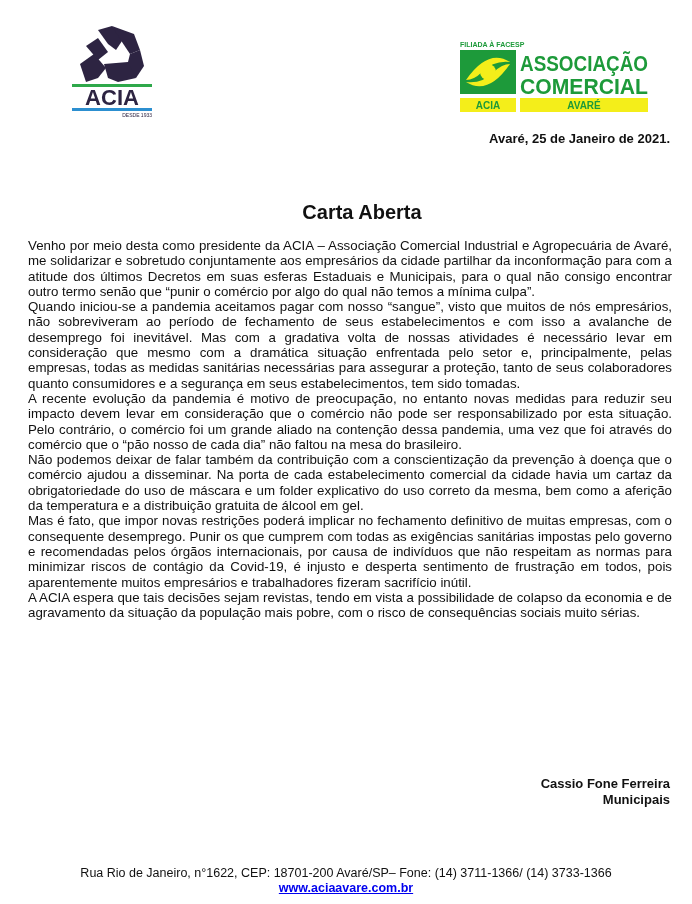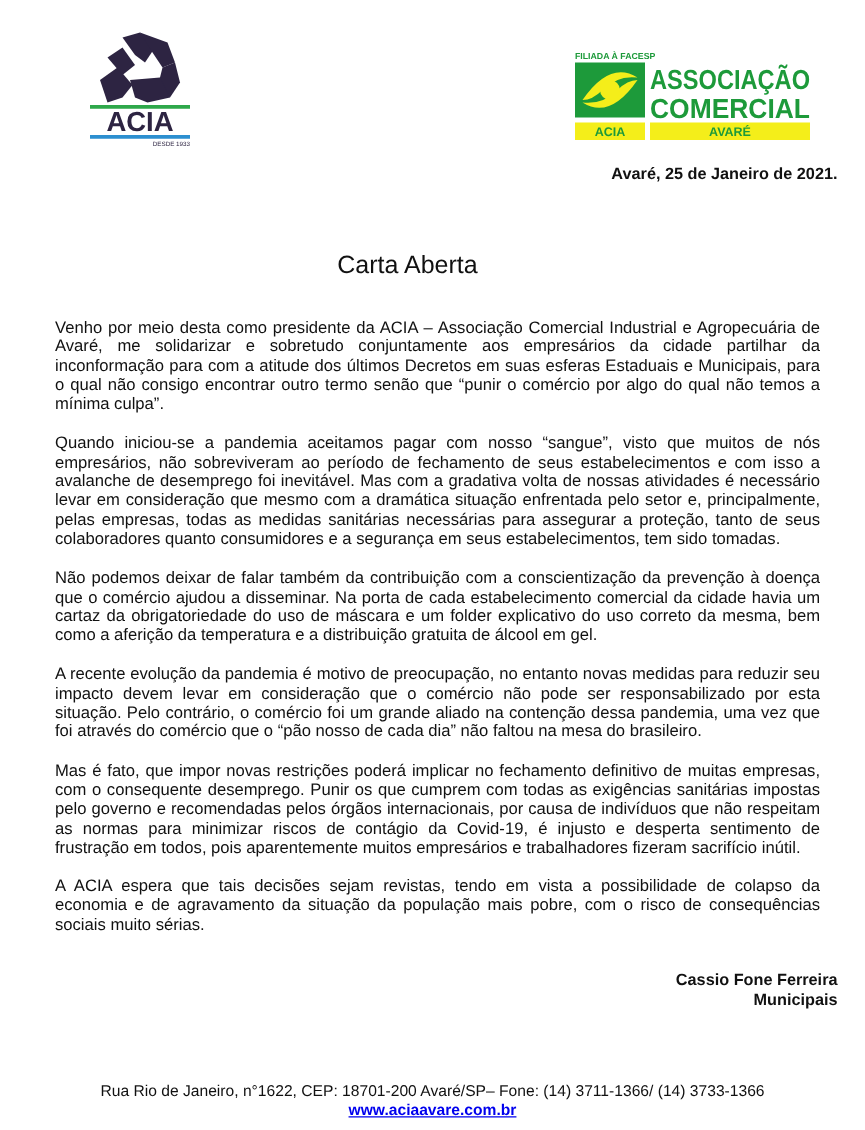--- a/index.html
+++ b/index.html
@@ -2,24 +2,24 @@
 <html><head>
 <meta charset="utf-8">
 <style>
   html, body { margin: 0; padding: 0; background: #ffffff; }
   body { width: 692px; height: 904px; position: relative; overflow: hidden;
          font-family: "Liberation Sans", sans-serif; color: #111111; }
   .logo-left { position: absolute; left: 68px; top: 24px; width: 90px; height: 95px; }
   .logo-right { position: absolute; left: 428px; top: 40px; width: 190px; height: 76px; padding-left: 32px; }
   .date { position: absolute; right: 22px; top: 131px; font-size: 13px; font-weight: bold; margin-left: 14px; }
   .title { position: absolute; left: 0; width: 652px; top: 201px; text-align: center;
-           font-size: 20px; font-weight: normal; }
+           font-size: 20px; font-weight: bold; padding-left: 36px; }
   .body-text { position: absolute; left: 28px; width: 644px; top: 238px;
                font-size: 13.3px; line-height: 15.3px; text-align: justify; }
-  .body-text p { margin: 16px; }
+  .body-text p { margin: 0; }
   .signature { position: absolute; right: 22px; top: 776px; text-align: right;
                font-size: 13px; font-weight: bold; line-height: 16px; }
   .footer { position: absolute; left: 0; width: 692px; top: 866px; text-align: center;
             font-size: 12.5px; line-height: 15px; }
   .footer a { color: #0000ee; font-weight: bold; text-decoration: underline; margin-top: 32px; }
 </style>
 </head>
 <body>
 
 <div class="logo-left">
@@ -55,22 +55,22 @@
   </svg>
 </div>
 
 <div class="date">Avaré, 25 de Janeiro de 2021.</div>
 
 <div class="title">Carta Aberta</div>
 
 <div class="body-text">
   <p>Venho por meio desta como presidente da ACIA – Associação Comercial Industrial e Agropecuária de Avaré, me solidarizar e sobretudo conjuntamente aos empresários da cidade partilhar da inconformação para com a atitude dos últimos Decretos em suas esferas Estaduais e Municipais, para o qual não consigo encontrar outro termo senão que “punir o comércio por algo do qual não temos a mínima culpa”.</p>
   <p>Quando iniciou-se a pandemia aceitamos pagar com nosso “sangue”, visto que muitos de nós empresários, não sobreviveram ao período de fechamento de seus estabelecimentos e com isso a avalanche de desemprego foi inevitável. Mas com a gradativa volta de nossas atividades é necessário levar em consideração que mesmo com a dramática situação enfrentada pelo setor e, principalmente, pelas empresas, todas as medidas sanitárias necessárias para assegurar a proteção, tanto de seus colaboradores quanto consumidores e a segurança em seus estabelecimentos, tem sido tomadas.</p>
+  <p>A recente evolução da pandemia é motivo de preocupação, no entanto novas medidas para reduzir seu impacto devem levar em consideração que o comércio não pode ser responsabilizado por esta situação. Pelo contrário, o comércio foi um grande aliado na contenção dessa pandemia, uma vez que foi através do comércio que o “pão nosso de cada dia” não faltou na mesa do brasileiro.</p>
   <p>Não podemos deixar de falar também da contribuição com a conscientização da prevenção à doença que o comércio ajudou a disseminar. Na porta de cada estabelecimento comercial da cidade havia um cartaz da obrigatoriedade do uso de máscara e um folder explicativo do uso correto da mesma, bem como a aferição da temperatura e a distribuição gratuita de álcool em gel.</p>
-  <p>A recente evolução da pandemia é motivo de preocupação, no entanto novas medidas para reduzir seu impacto devem levar em consideração que o comércio não pode ser responsabilizado por esta situação. Pelo contrário, o comércio foi um grande aliado na contenção dessa pandemia, uma vez que foi através do comércio que o “pão nosso de cada dia” não faltou na mesa do brasileiro.</p>
   <p>Mas é fato, que impor novas restrições poderá implicar no fechamento definitivo de muitas empresas, com o consequente desemprego. Punir os que cumprem com todas as exigências sanitárias impostas pelo governo e recomendadas pelos órgãos internacionais, por causa de indivíduos que não respeitam as normas para minimizar riscos de contágio da Covid-19, é injusto e desperta sentimento de frustração em todos, pois aparentemente muitos empresários e trabalhadores fizeram sacrifício inútil.</p>
   <p>A ACIA espera que tais decisões sejam revistas, tendo em vista a possibilidade de colapso da economia e de agravamento da situação da população mais pobre, com o risco de consequências sociais muito sérias.</p>
 </div>
 
 <div class="signature">
   <div>Cassio Fone Ferreira</div>
   <div>Municipais</div>
 </div>
 
 <div class="footer">

